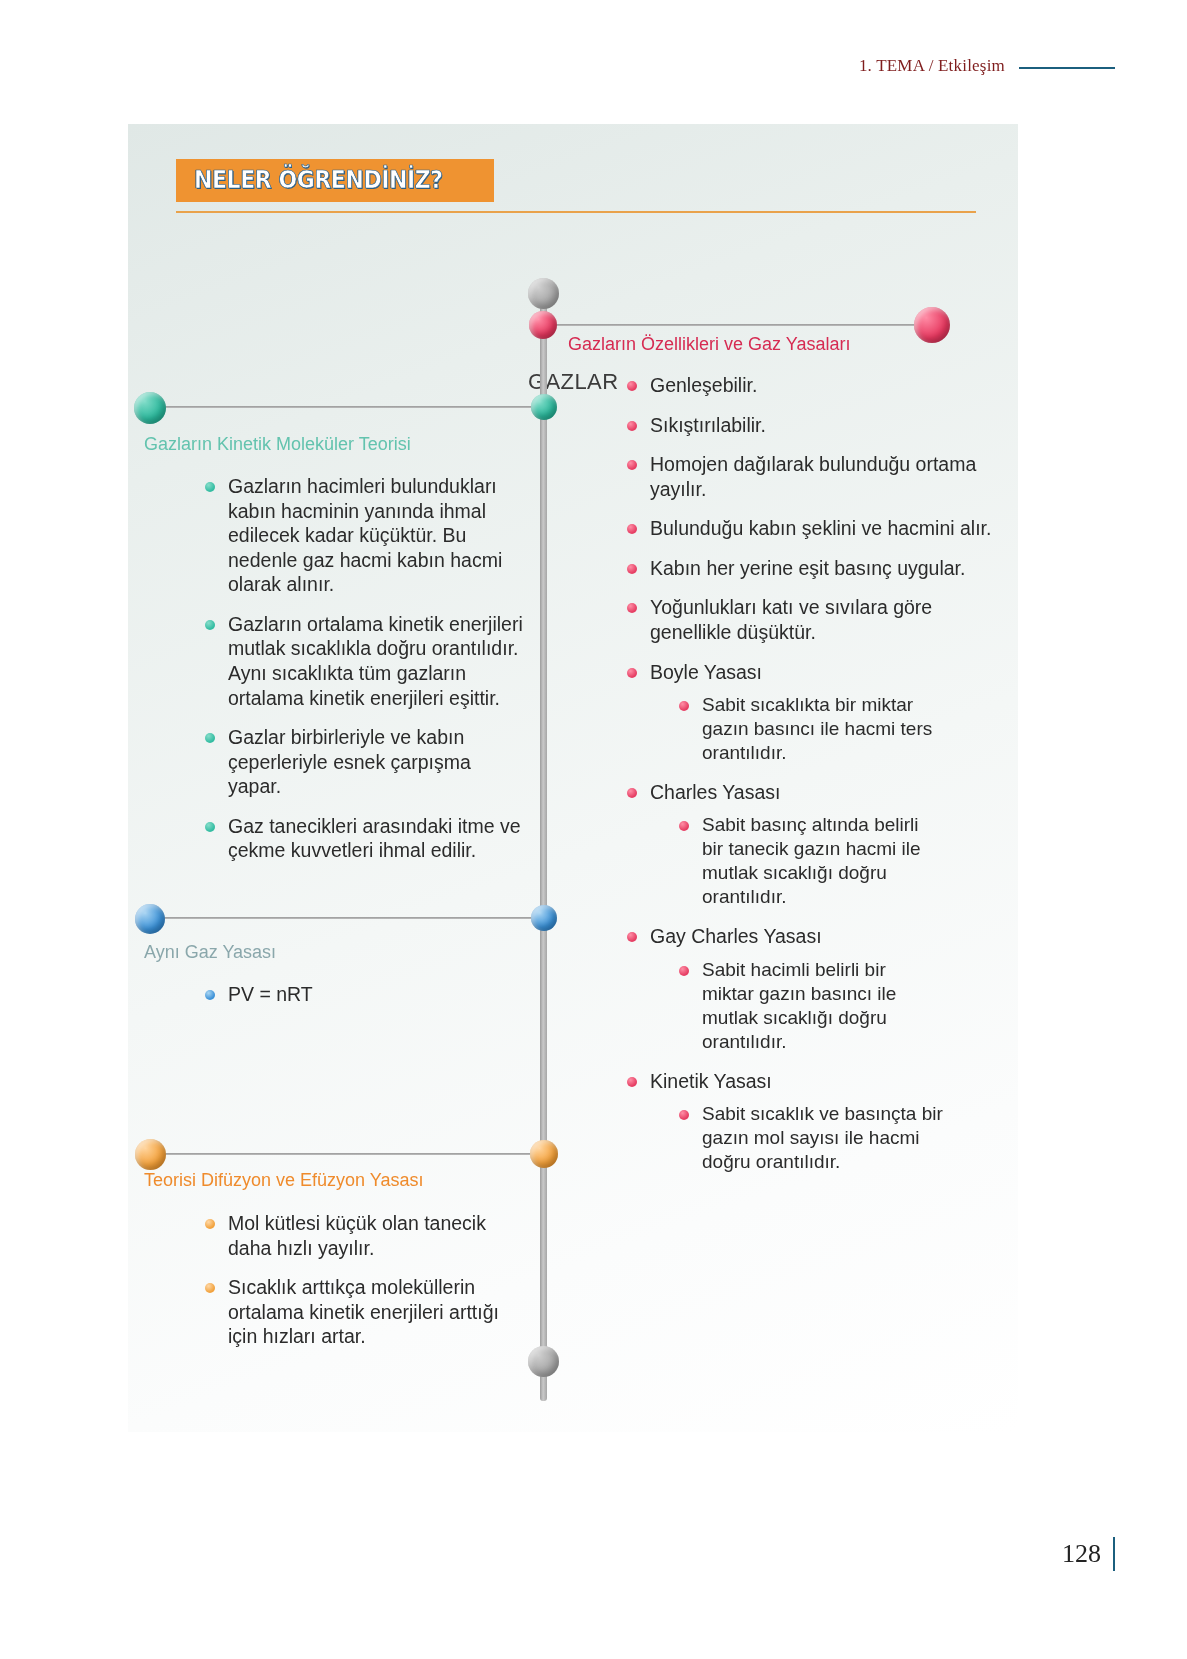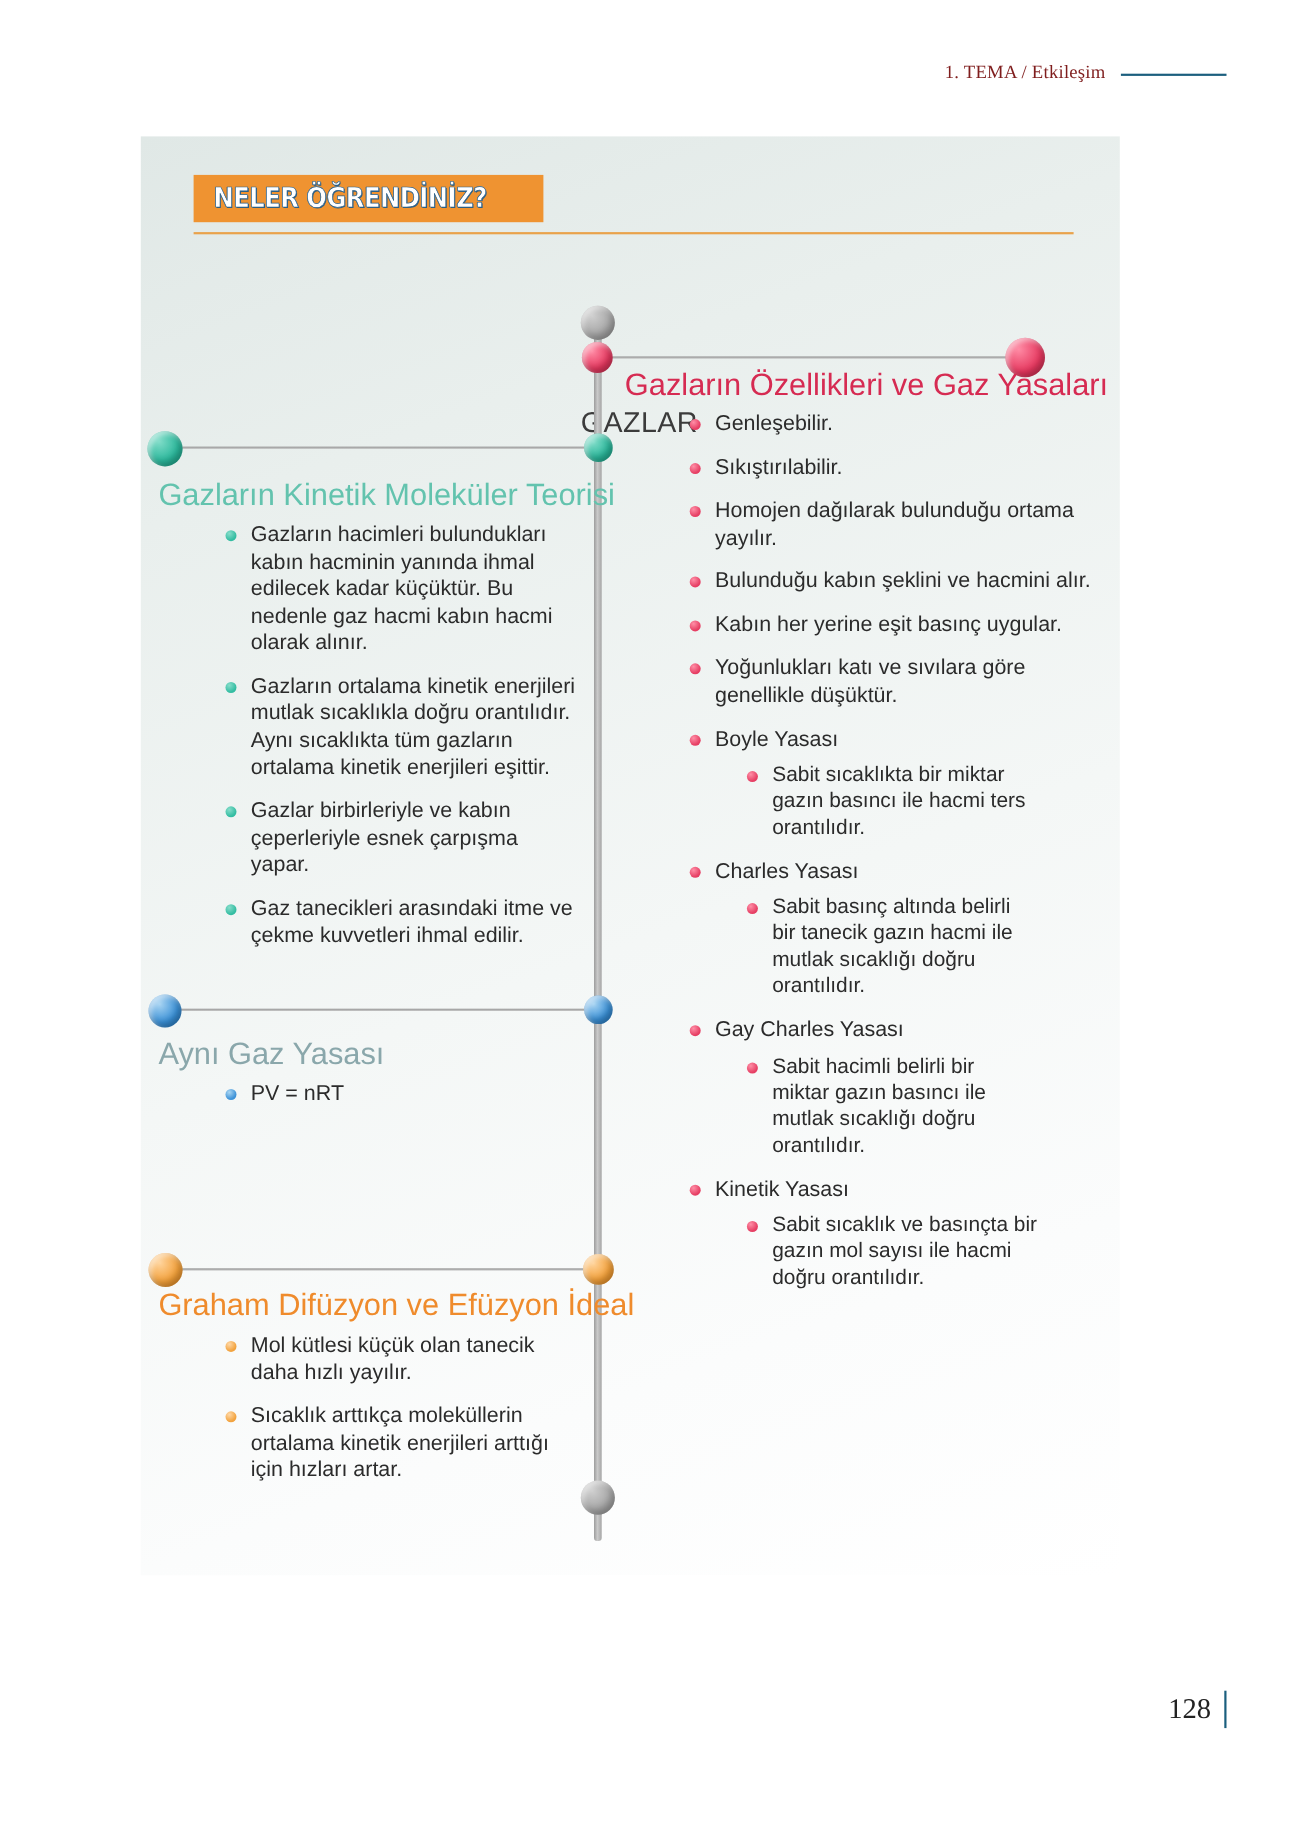--- a/index.html
+++ b/index.html
@@ -70,29 +70,29 @@
   .node.teal{background:radial-gradient(circle at 34% 30%,#7fdcc8,#2bb79b 58%,#179a80);}
   .node.blue{background:radial-gradient(circle at 34% 30%,#a6d3f2,#3a90d6 58%,#2170b4);}
   .node.orange{background:radial-gradient(circle at 34% 30%,#ffd39a,#f2a03a 58%,#d9821c);}
 
   .branch{
     position:absolute; height:2px;
     background:linear-gradient(to bottom,#9a9a9a,#bdbdbd);
   }
 
   
-  .sec-title{position:absolute; font-size:28px; white-space:nowrap;text-align:center;}
+  .sec-title{position:absolute; font-size:18px; white-space:nowrap;text-align:center;}
   .sec-title.pinkc{color:#d62b52;}
   .sec-title.tealc{color:#63c3ae;}
   .sec-title.bluec{color:#8aa7ab;}
   .sec-title.orangec{color:#ef8b2c;}
 
   .gazlar-label{
     position:absolute; left:400px; top:245px;
-    font-size:26px; color:#3b3b3b; letter-spacing:.4px;
+    font-size:22px; color:#3b3b3b; letter-spacing:.4px;
   }
 
   
   .blist{position:absolute; margin:0; padding:0; list-style:none;}
   .blist li{
     position:relative; padding-left:25px; margin-bottom:15px;
     font-size:19.5px; line-height:1.26; color:#2b2b2b;
   }
   .blist li .dot{
     position:absolute; left:2px; top:8px;
@@ -248,21 +248,21 @@
     <li>
       <span class="dot blued"></span>
       <span>PV = nRT</span>
     </li>
   </ul>
 
   <div class="branch" style="left:25px; top:1029px; width:390px;"></div>
   <div class="node orange" style="left:7px; top:1015px; width:31px; height:31px;"></div>
   <div class="node orange" style="left:402px; top:1016px; width:28px; height:28px;"></div>
 
-  <div class="sec-title orangec" style="left:16px; top:1046px;">Graham Difüzyon ve Efüzyon İdeal</div>
+  <div class="sec-title orangec" style="left:16px; top:1046px;">Teorisi Difüzyon ve Efüzyon Yasası</div>
 
   <ul class="blist" style="left:75px; top:1087px; width:320px;">
     <li>
       <span class="dot oranged"></span>
       <span>Mol kütlesi küçük olan tanecik daha hızlı yayılır.</span>
     </li>
     <li>
       <span class="dot oranged"></span>
       <span>Sıcaklık arttıkça moleküllerin ortalama kinetik enerjileri arttığı için hızları artar.</span>
     </li>

